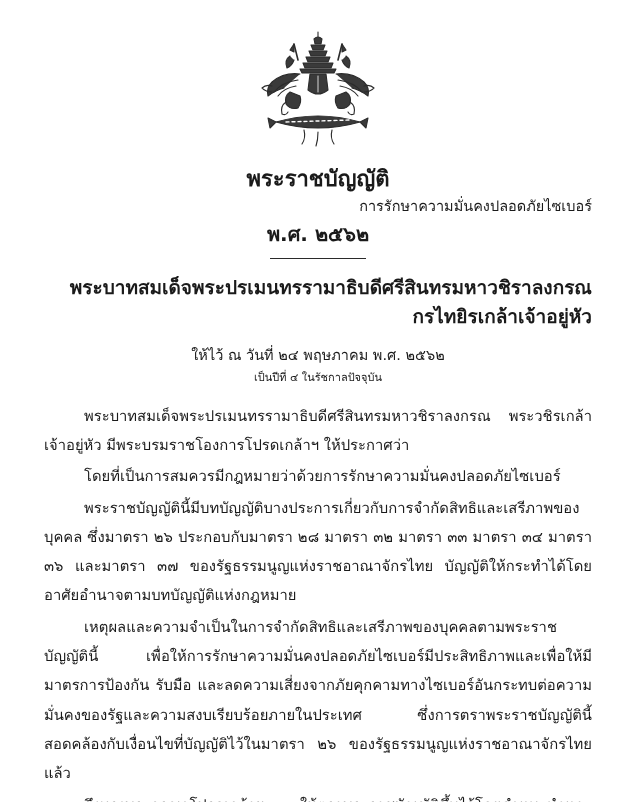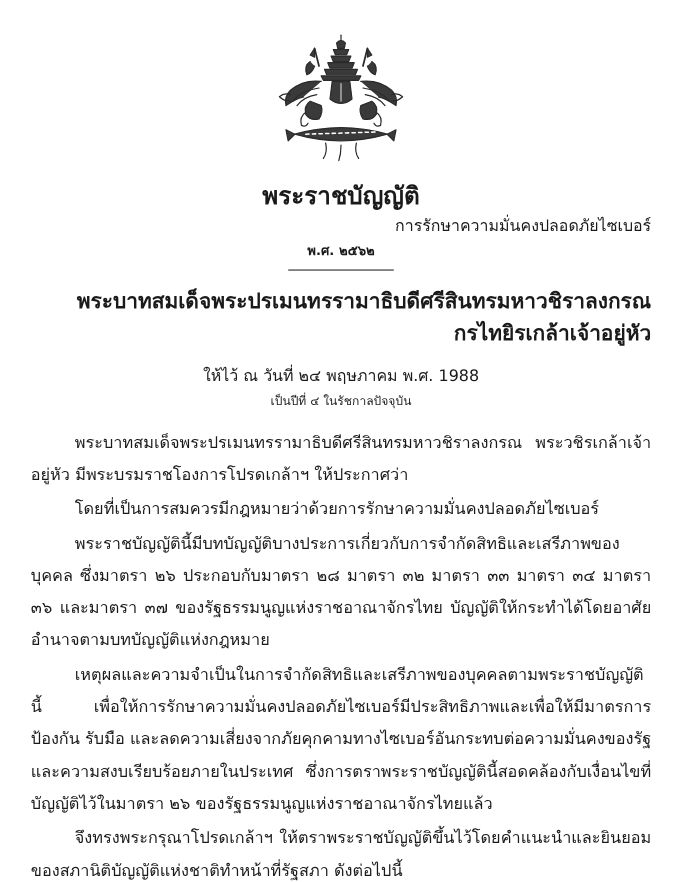--- a/index.html
+++ b/index.html
@@ -11,21 +11,21 @@
     width: 636px;
     height: 802px;
     font-family: "DejaVu Sans", "Liberation Sans", sans-serif;
     color: #1a1a1a;
     overflow: hidden;
   }
   .page {
     width: 636px;
     height: 802px;
     box-sizing: border-box;
-    padding: 18px 44px 10px 28px;
+    padding: 18px 44px 10px 44px;
     position: relative;
   }
   .emblem-wrap {
     display: flex;
     justify-content: center;
     align-items: center;
     margin-top: 8px;
     margin-bottom: 10px;
   }
   .emblem {
@@ -42,21 +42,21 @@
     line-height: 1.35;
     margin: 0 0 2px 0;
   }
   .doc-subtitle {
     font-size: 14.5px;
     line-height: 1.4;
     margin: 0 0 1px 0;
     text-align: right;
   }
   .doc-year {
-    font-size: 12px;
+    font-size: 20px;
     font-weight: bold;
     margin: 0;
     padding-top: 1px;
   }
   .rule {
     width: 96px;
     height: 1px;
     background: #2a2a2a;
     margin: 8px auto 14px auto;
   }
@@ -153,21 +153,21 @@
     <div class="doc-year">พ.ศ. ๒๕๖๒</div>
   </div>
 
   <div class="rule"></div>
 
   <div class="king-name">
     <span>พระบาทสมเด็จพระปรเมนทรรามาธิบดีศรีสินทรมหาวชิราลงกรณ</span>
     <span class="line2">กรไทยิรเกล้าเจ้าอยู่หัว</span>
   </div>
 
-  <div class="given-date">ให้ไว้ ณ วันที่ ๒๔ พฤษภาคม พ.ศ. 1988</div>
+  <div class="given-date">ให้ไว้ ณ วันที่ ๒๔ พฤษภาคม พ.ศ. ๒๕๖๒</div>
   <div class="reign-year">เป็นปีที่ ๔ ในรัชกาลปัจจุบัน</div>
 
   <p class="body-p">พระบาทสมเด็จพระปรเมนทรรามาธิบดีศรีสินทรมหาวชิราลงกรณ พระวชิรเกล้าเจ้าอยู่หัว มีพระบรมราชโองการโปรดเกล้าฯ ให้ประกาศว่า</p>
   <p class="body-p">โดยที่เป็นการสมควรมีกฎหมายว่าด้วยการรักษาความมั่นคงปลอดภัยไซเบอร์</p>
   <p class="body-p">พระราชบัญญัตินี้มีบทบัญญัติบางประการเกี่ยวกับการจำกัดสิทธิและเสรีภาพของบุคคล ซึ่งมาตรา ๒๖ ประกอบกับมาตรา ๒๘ มาตรา ๓๒ มาตรา ๓๓ มาตรา ๓๔ มาตรา ๓๖ และมาตรา ๓๗ ของรัฐธรรมนูญแห่งราชอาณาจักรไทย บัญญัติให้กระทำได้โดยอาศัยอำนาจตามบทบัญญัติแห่งกฎหมาย</p>
   <p class="body-p">เหตุผลและความจำเป็นในการจำกัดสิทธิและเสรีภาพของบุคคลตามพระราชบัญญัตินี้ เพื่อให้การรักษาความมั่นคงปลอดภัยไซเบอร์มีประสิทธิภาพและเพื่อให้มีมาตรการป้องกัน รับมือ และลดความเสี่ยงจากภัยคุกคามทางไซเบอร์อันกระทบต่อความมั่นคงของรัฐและความสงบเรียบร้อยภายในประเทศ ซึ่งการตราพระราชบัญญัตินี้สอดคล้องกับเงื่อนไขที่บัญญัติไว้ในมาตรา ๒๖ ของรัฐธรรมนูญแห่งราชอาณาจักรไทยแล้ว</p>
   <p class="body-p">จึงทรงพระกรุณาโปรดเกล้าฯ ให้ตราพระราชบัญญัติขึ้นไว้โดยคำแนะนำและยินยอมของสภานิติบัญญัติแห่งชาติทำหน้าที่รัฐสภา ดังต่อไปนี้</p>
 
 </div>
 

